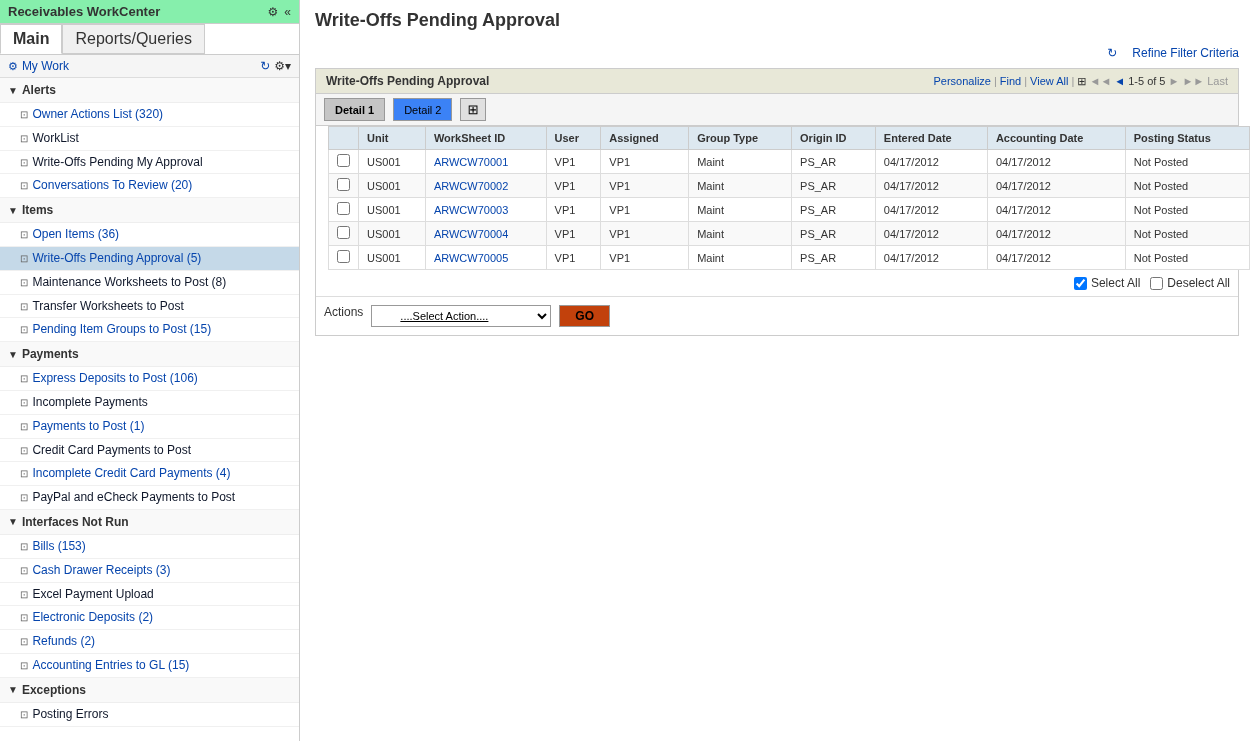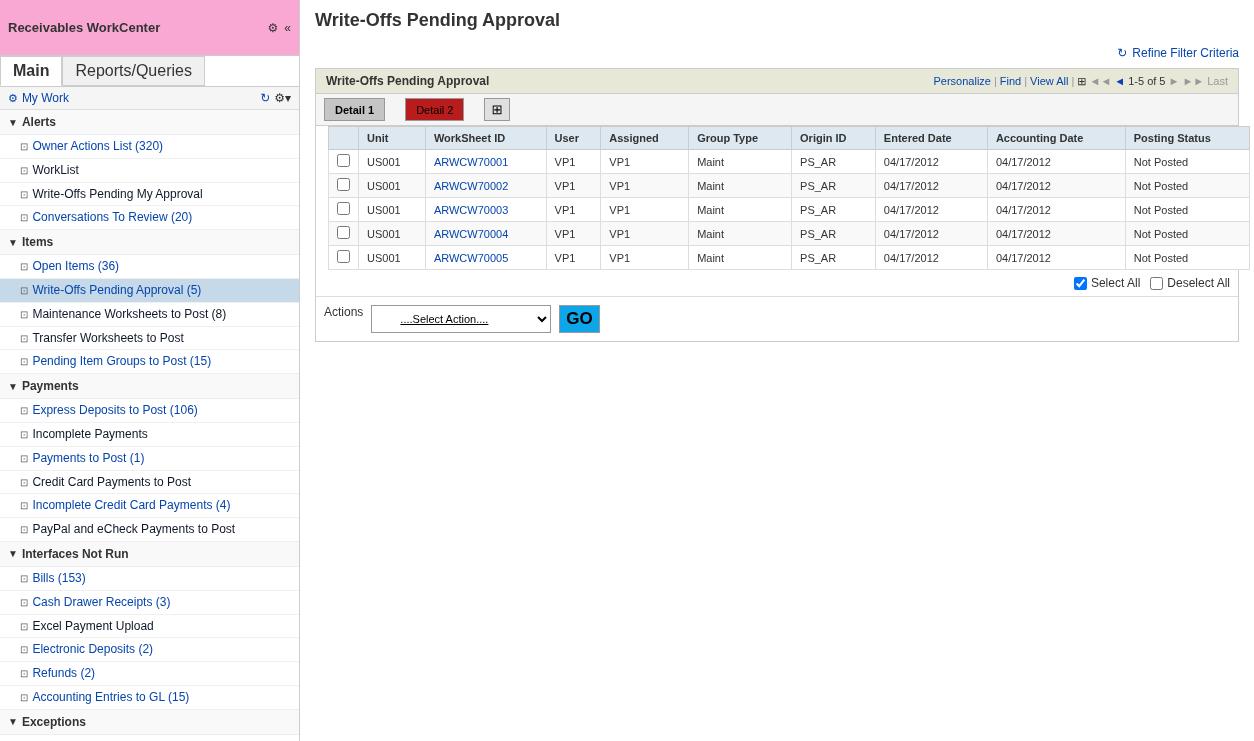--- a/index.html
+++ b/index.html
@@ -3,21 +3,21 @@
   <meta charset="utf-8">
   <style>
     * { box-sizing: border-box; margin: 0; padding: 0; }
     body { font-family: Arial, sans-serif; font-size: 12px; background: #fff; color: #333; }
     
     .app-container { display: flex; height: 741px; overflow: hidden; }
     
     
     .sidebar { width: 300px; min-width: 300px; border-right: 1px solid #ccc; background: #fff; overflow-y: auto; }
     
-    .sidebar-header { background: #f9a8d4; padding: 20px 8px; display: flex; align-items: center; justify-content: space-between; border-bottom: 1px solid #ccc; }
+    .sidebar-header { background: #86efac; padding: 4px 8px; display: flex; align-items: center; justify-content: space-between; border-bottom: 1px solid #ccc; }
     .sidebar-header-title { font-weight: bold; font-size: 13px; }
     .sidebar-header-icons { display: flex; gap: 6px; }
     
     .sidebar-tabs { display: flex; border-bottom: 1px solid #ccc; }
     .sidebar-tab { padding: 5px 12px; border: 1px solid #ccc; background: #f0f0f0; cursor: pointer; font-size: 16px; }
     .sidebar-tab.active { background: #fff; border-bottom: 1px solid #fff; font-weight: bold; }
     
     .my-work-bar { display: flex; align-items: center; justify-content: space-between; padding: 4px 8px; background: #f5f5f5; border-bottom: 1px solid #ddd; }
     .my-work-label { color: #0645ad; font-size: 12px; display: flex; align-items: center; gap: 4px; }
     .my-work-icons { display: flex; gap: 4px; align-items: center; }
@@ -33,28 +33,28 @@
     .sidebar-item .item-icon { color: #666; font-size: 10px; margin-top: 2px; flex-shrink: 0; }
     .sidebar-item a, .sidebar-item .link { color: #0645ad; text-decoration: none; }
     .sidebar-item .no-link { color: #0f172a; }
     
     
     .main-content { flex: 1; overflow-y: auto; padding: 10px 15px; }
     
     .page-title { font-size: 18px; font-weight: bold; color: #333; margin-bottom: 10px; padding-bottom: 5px; }
     
     .refine-bar { display: flex; justify-content: flex-end; align-items: center; gap: 5px; margin-bottom: 8px; }
-    .refine-link { color: #0645ad; cursor: pointer; text-decoration: none; }
+    .refine-link { color: #0645ad; cursor: pointer; text-decoration: none; margin-left: 10px; }
     
     .content-panel { border: 1px solid #ccc; }
     
     .panel-toolbar { display: flex; align-items: center; justify-content: space-between; padding: 4px 8px; background: #f5f5f5; border-bottom: 1px solid #ccc; }
-    .panel-toolbar-left { display: flex; gap: 20px; }
-    
-    .tab-btn { padding: 3px 10px; border: 1px solid #999; background: #b91c1c; cursor: pointer; font-size: 11px; }
+    .panel-toolbar-left { display: flex; gap: 8px; }
+    
+    .tab-btn { padding: 3px 10px; border: 1px solid #999; background: #3b82f6; cursor: pointer; font-size: 11px; }
     .tab-btn.active { background: #c5c5c5; font-weight: bold; }
     .tab-btn-icon { padding: 3px 6px; border: 1px solid #999; background: #e0e0e0; cursor: pointer; }
     
     .panel-nav { display: flex; align-items: center; gap: 3px; font-size: 11px; }
     .nav-link { color: #0645ad; cursor: pointer; text-decoration: none; text-align: center; }
     .nav-separator { color: #999; }
     
     .data-table { width: 100%; border-collapse: collapse; margin-left: 12px; }
     .data-table th { background: #dde8f0; padding: 5px 8px; text-align: left; border: 1px solid #ccc; font-size: 11px; font-weight: bold; white-space: nowrap; }
     .data-table td { padding: 4px 8px; border: 1px solid #ddd; font-size: 11px; vertical-align: middle; }
@@ -62,21 +62,21 @@
     .data-table tr:nth-child(odd) td { background: #fff; }
     .data-table td a { color: #0645ad; text-decoration: none; }
     
     .checkbox-cell { width: 25px; text-align: center; }
     
     .select-all-row { padding: 6px 8px; display: flex; align-items: center; gap: 10px; border-bottom: 1px solid #ddd; justify-content: flex-end; }
     .select-all-item { display: flex; align-items: center; gap: 4px; }
     
     .actions-row { padding: 8px; display: flex; gap: 8px; }
     .actions-select { padding: 3px 24px; border: 1px solid #999; font-size: 11px; min-width: 180px; background: #fff; text-decoration: underline; }
-    .go-btn { padding: 3px 6px; border: 1px solid #999; background: #0ea5e9; cursor: pointer; font-size: 17px; font-weight: bold; }
+    .go-btn { padding: 3px 15px; border: 1px solid #999; background: #c2410c; cursor: pointer; font-size: 12px; font-weight: bold; }
   </style>
 </head>
 <body>
 
 <div class="app-container">
 
   <div class="sidebar">
 
     <div class="sidebar-header">
       <span class="sidebar-header-title">Receivables WorkCenter</span>

